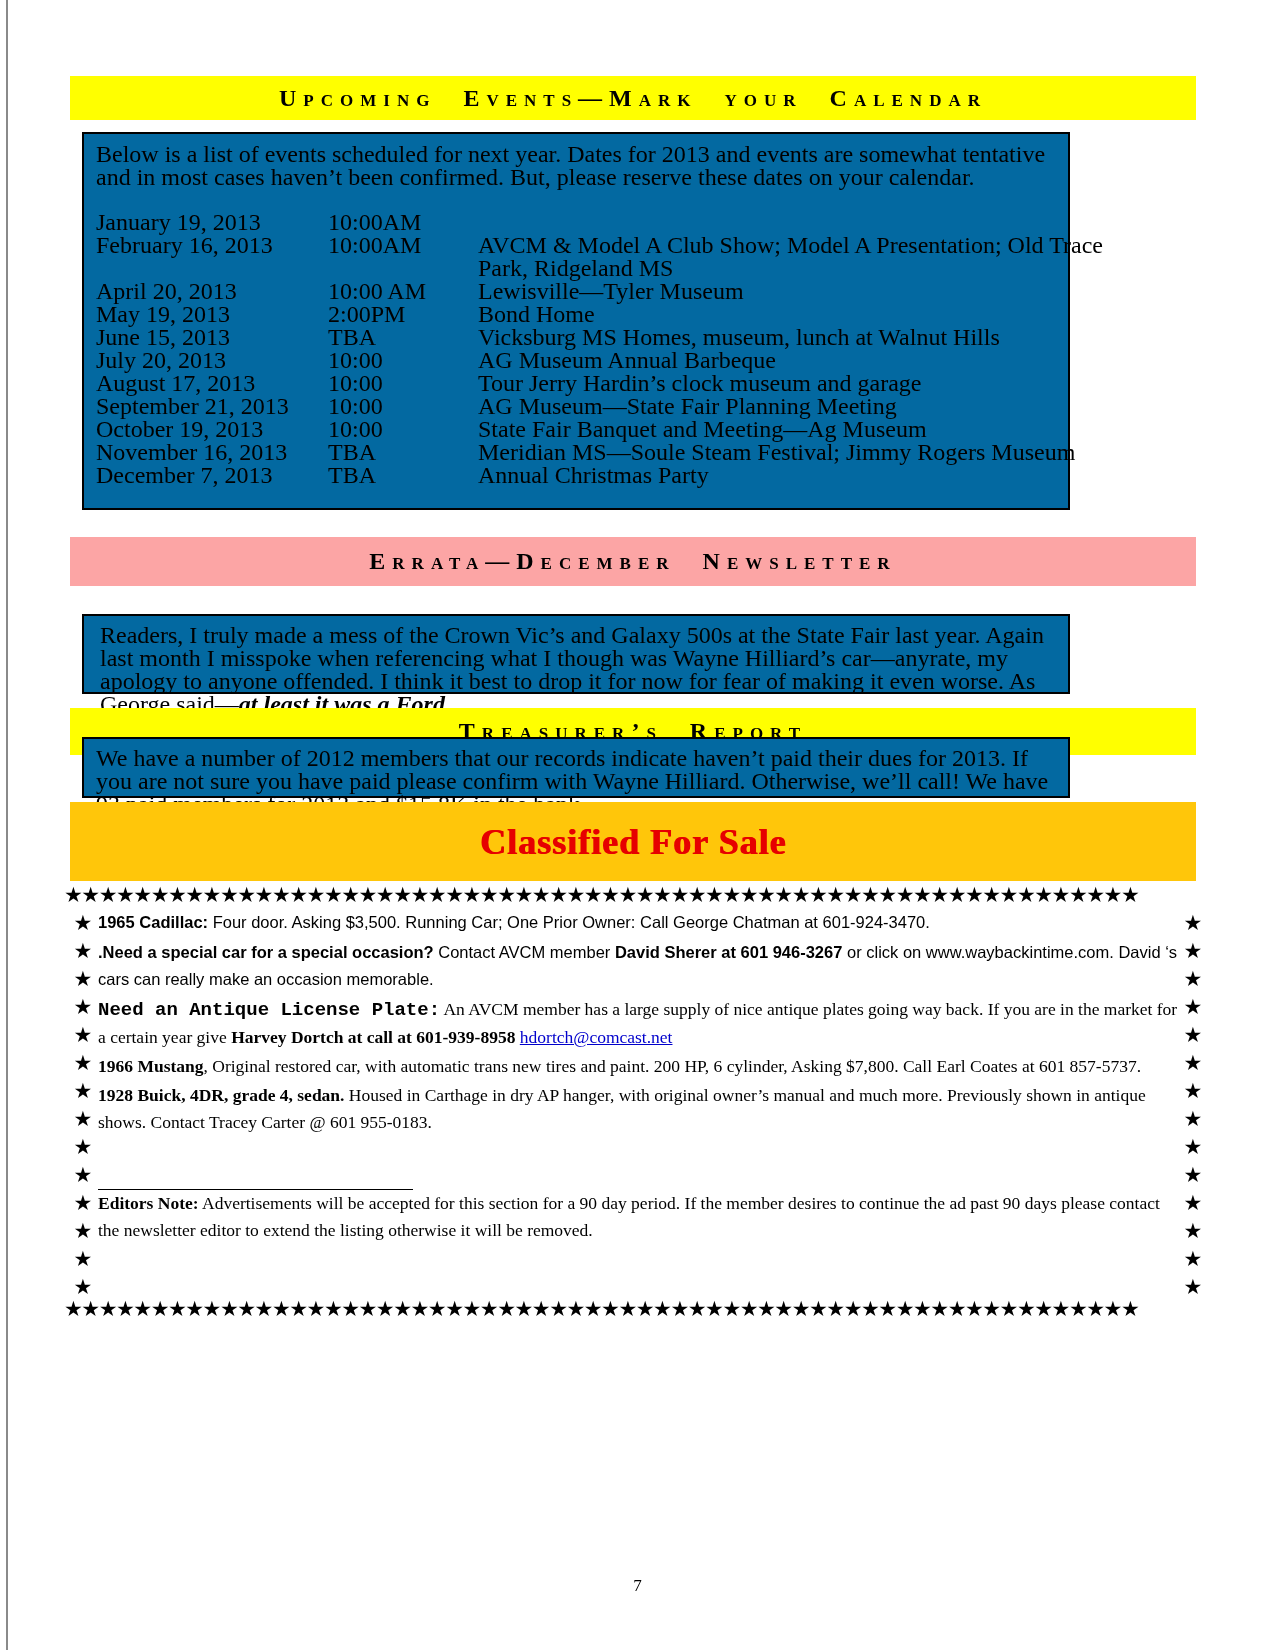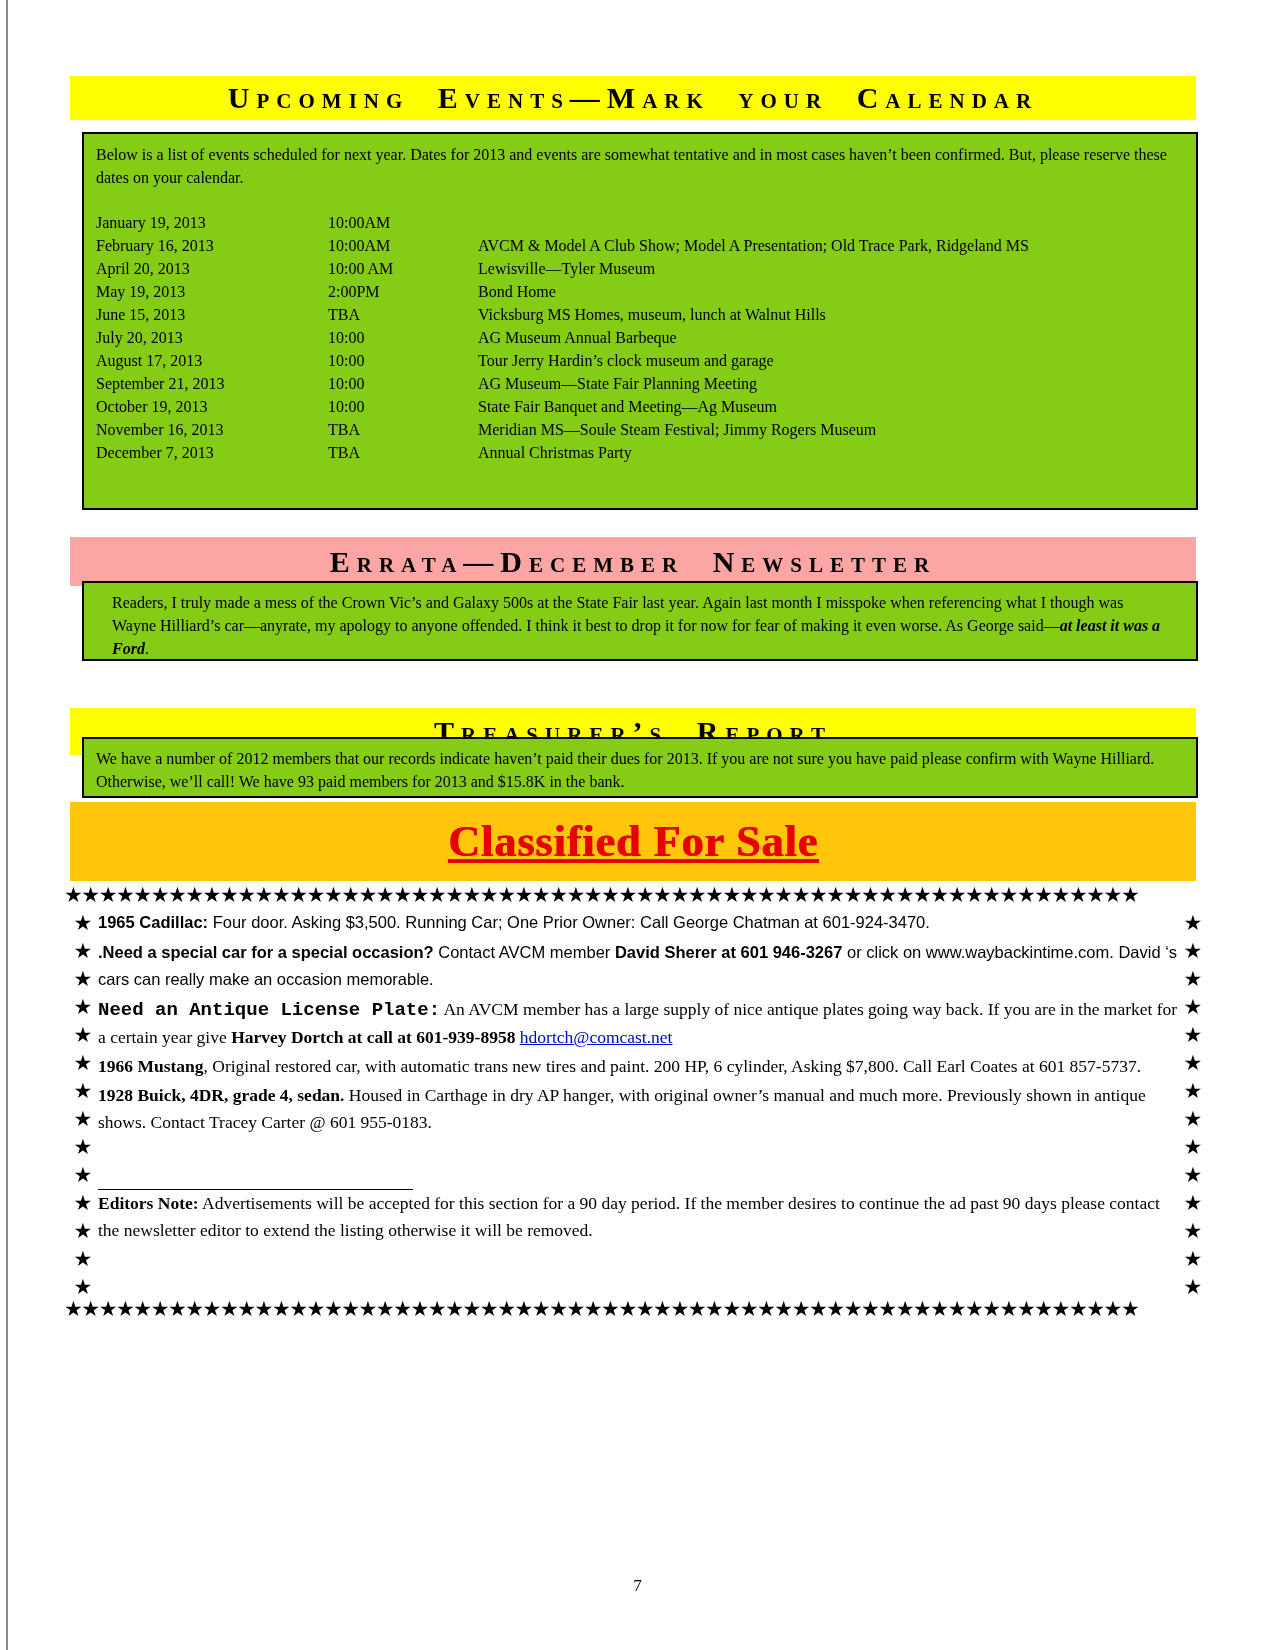--- a/index.html
+++ b/index.html
@@ -16,55 +16,54 @@
     background:#8a8a8a;
   }
   .banner{
     position:absolute;left:70px;width:1126px;
     background:#ffff00;
     display:flex;align-items:center;justify-content:center;
   }
   .banner .sc{
     font-variant:small-caps;
     font-weight:bold;
-    font-size:30px;
+    font-size:24px;
     letter-spacing:7px;
     word-spacing:14px;
     white-space:nowrap;
   }
   .banner1{top:76px;height:44px;}
   .banner2{top:537px;height:49px;}
   .banner3{top:708px;height:47px;justify-content:center;}
   .tbox{
-    position:absolute;left:82px;width:1116px;
+    position:absolute;left:82px;width:988px;
     border:2px solid #000;
-    background:#84cc16;
+    background:#0369a1;
     box-sizing:border-box;
-    font-size:16px;line-height:23px;
+    font-size:24px;line-height:23px;
   }
   .box1{top:132px;height:378px;padding:9px 12px;}
-  .box2{top:581px;height:80px;padding:8px 28px;}
+  .box2{top:614px;height:80px;padding:8px 16px;}
   .box3{top:737px;height:61px;padding:8px 12px;}
   .events{margin-top:22px;}
   .event-row{
     display:grid;
     grid-template-columns:232px 150px 660px;
   }
   .event-row span{display:block;}
   .gold-banner{
     position:absolute;left:70px;top:802px;width:1126px;height:79px;
     display:flex;align-items:center;justify-content:center;
   }
   .gold-title{
     font-family:"Liberation Serif", serif;
     font-weight:bold;
-    font-size:44px;
+    font-size:36px;
     letter-spacing:1px;
     text-shadow:1px 0 0 currentColor;
-    text-decoration:underline;
   }
   .starbox{
     position:absolute;left:64px;top:883px;width:1150px;height:440px;
     overflow:hidden;
   }
   .stars-row{
     position:absolute;left:0;width:1150px;height:26px;
     font-family:"DejaVu Sans", sans-serif;
     font-size:21px;line-height:24px;letter-spacing:-1.5px;
     white-space:nowrap;overflow:hidden;

